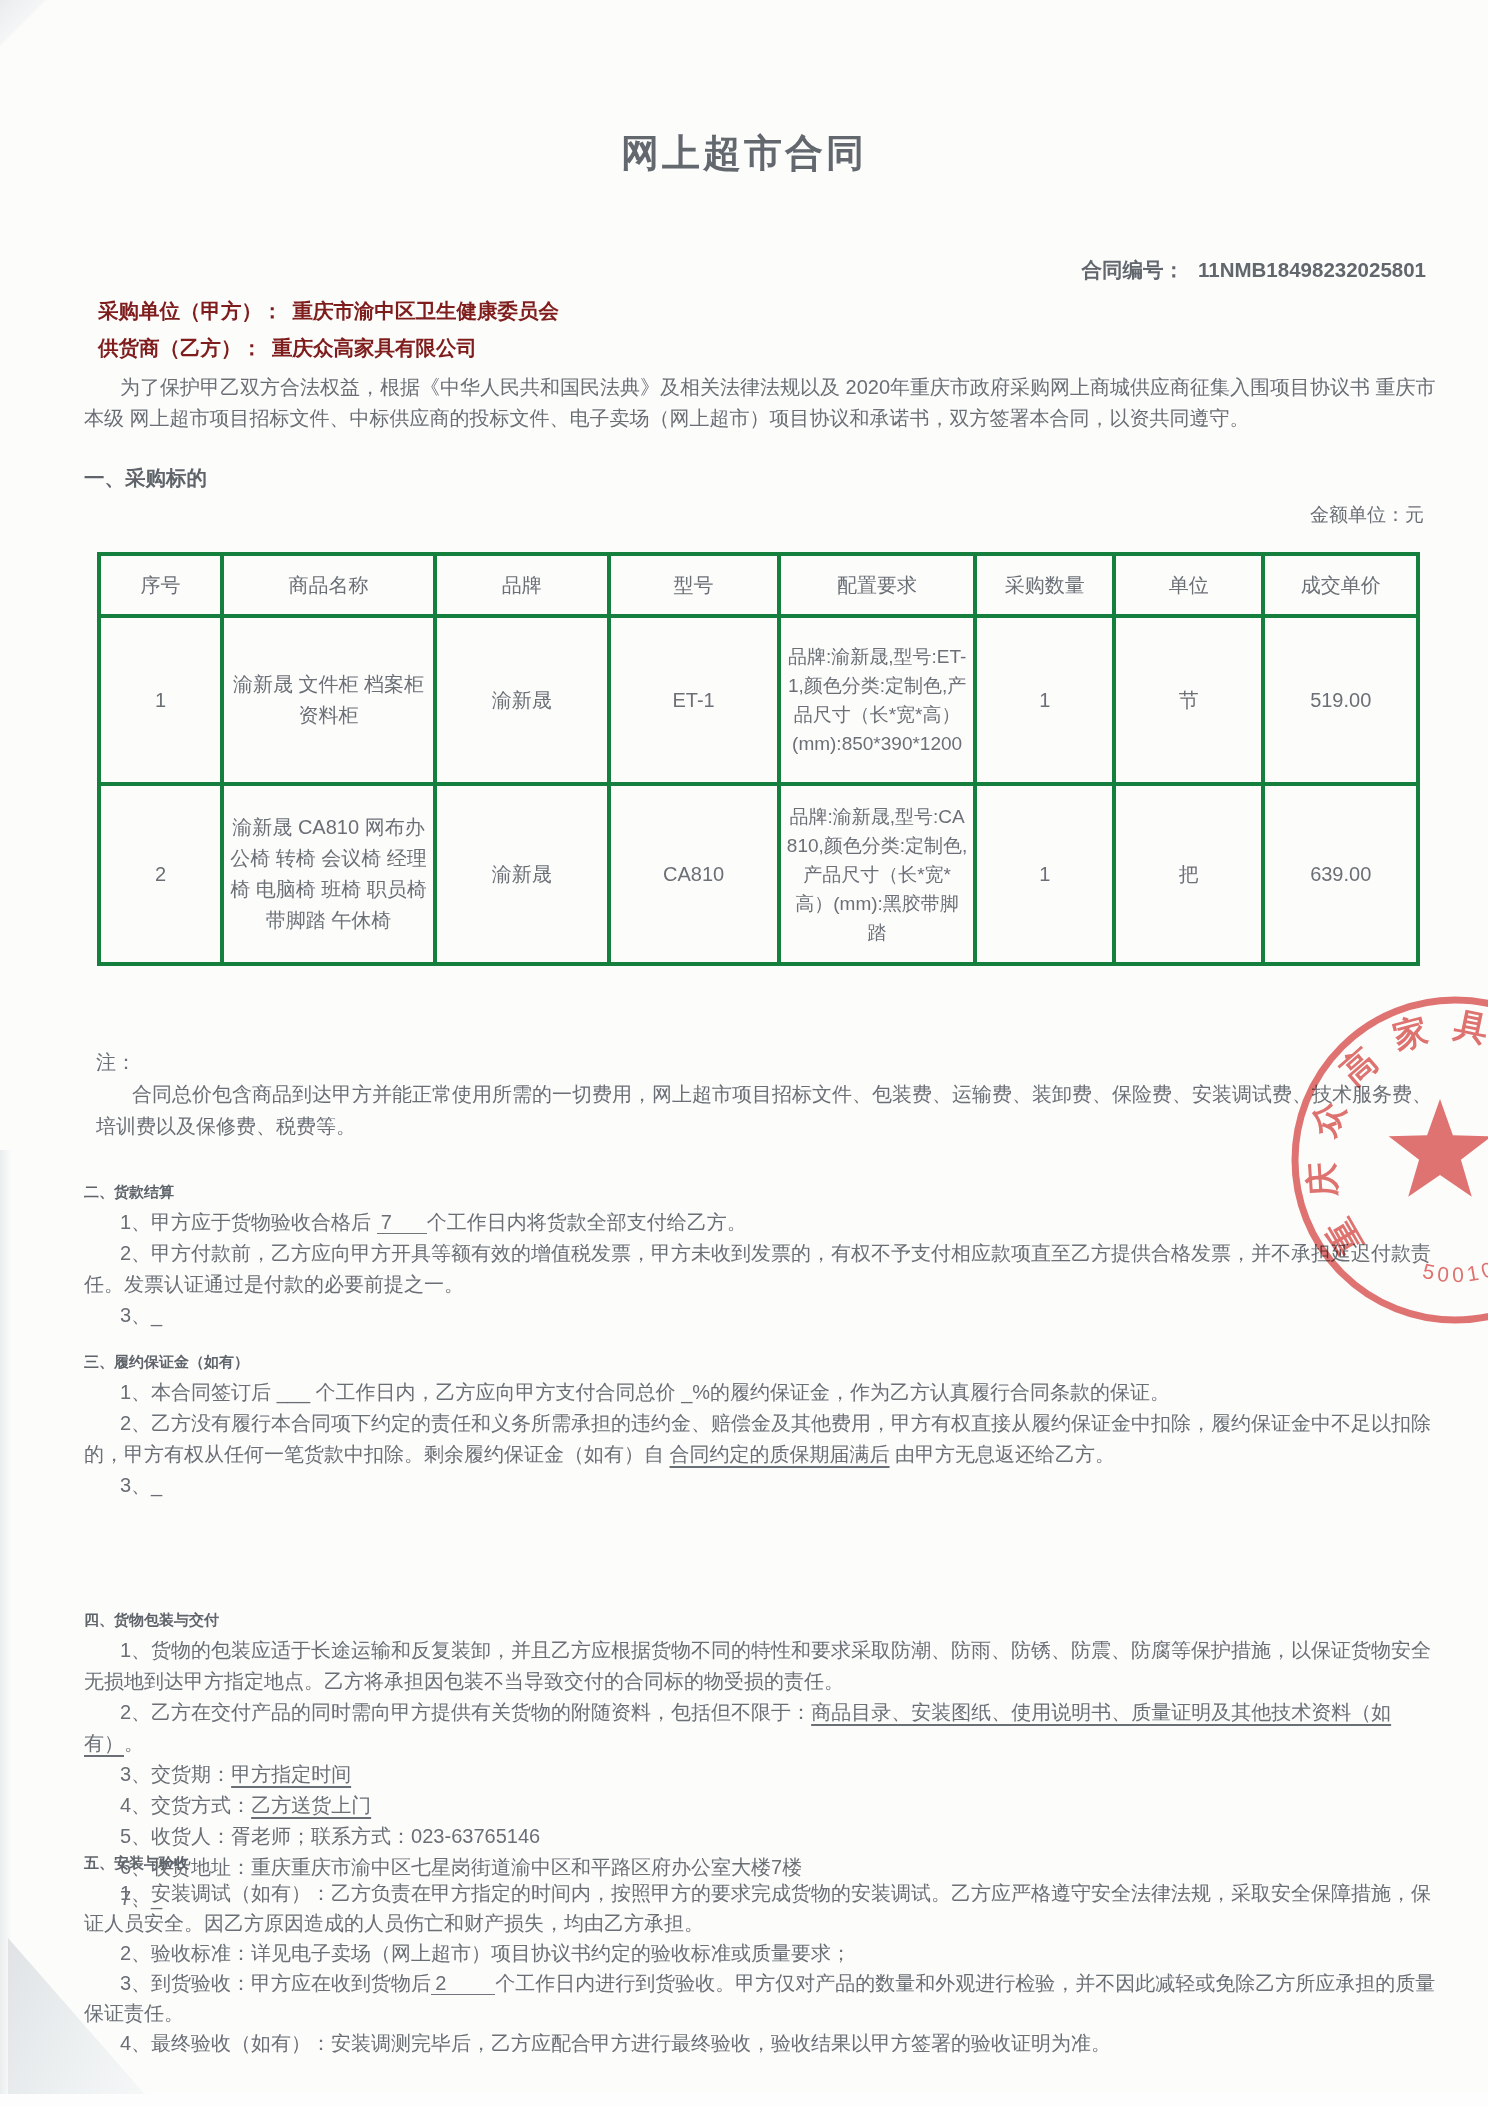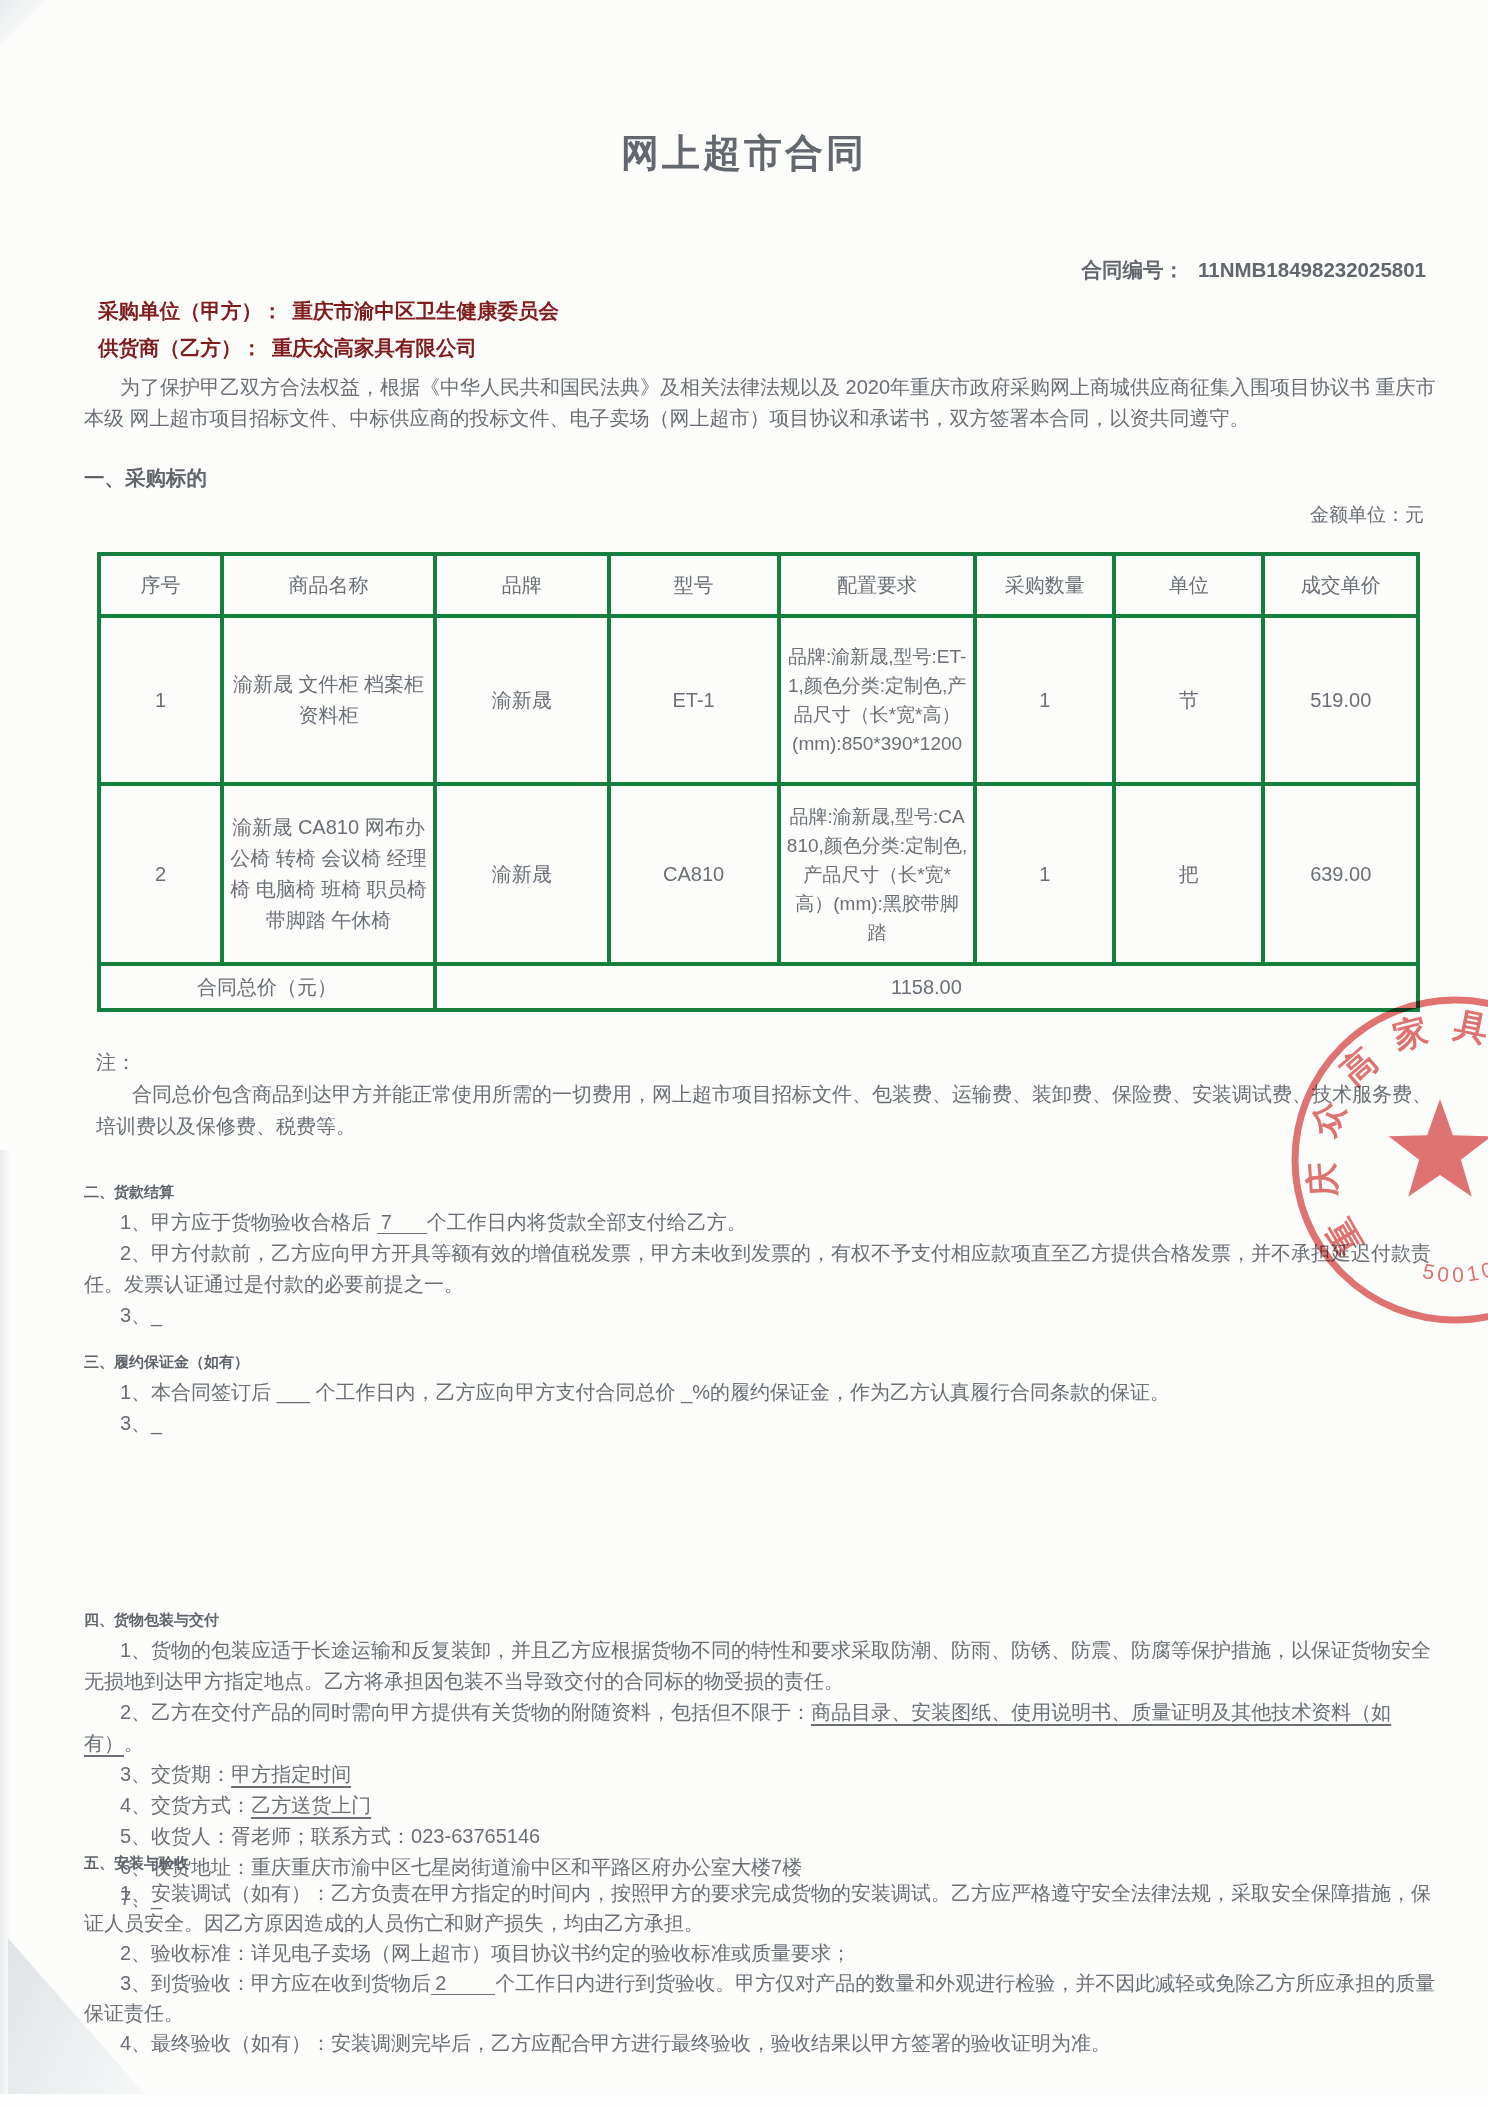--- a/index.html
+++ b/index.html
@@ -115,42 +115,39 @@
     <tr class="r2">
       <td>2</td>
       <td class="product">渝新晟 CA810 网布办公椅 转椅 会议椅 经理椅 电脑椅 班椅 职员椅 带脚踏 午休椅</td>
       <td>渝新晟</td>
       <td>CA810</td>
       <td class="config">品牌:渝新晟,型号:CA810,颜色分类:定制色,产品尺寸（长*宽*高）(mm):黑胶带脚踏</td>
       <td>1</td>
       <td>把</td>
       <td>639.00</td>
     </tr>
-    <tr class="trow">
-      <td colspan="2">合同总价（元）</td>
-      <td colspan="6">1158.00</td>
-    </tr>
   </tbody>
     </table>
 
   <div class="noteblk">
     <div>注：</div>
     <p>合同总价包含商品到达甲方并能正常使用所需的一切费用，网上超市项目招标文件、包装费、运输费、装卸费、保险费、安装调试费、技术服务费、培训费以及保修费、税费等。</p>
   </div>
 
   <section class="sec sec2">
     <div class="shead">二、货款结算</div>
     <p class="item"><span>1、甲方应于货物验收合格后 </span><span class="fill">7</span><span>个工作日内将货款全部支付给乙方。</span></p>
     <p class="item">2、甲方付款前，乙方应向甲方开具等额有效的增值税发票，甲方未收到发票的，有权不予支付相应款项直至乙方提供合格发票，并不承担延迟付款责任。发票认证通过是付款的必要前提之一。</p>
     <p class="item">3、_</p>
   </section>
 
   <section class="sec sec3">
     <div class="shead">三、履约保证金（如有）</div>
     <p class="item">1、本合同签订后 ___ 个工作日内，乙方应向甲方支付合同总价 _%的履约保证金，作为乙方认真履行合同条款的保证。</p>
+    <p class="item"><span>2、乙方没有履行本合同项下约定的责任和义务所需承担的违约金、赔偿金及其他费用，甲方有权直接从履约保证金中扣除，履约保证金中不足以扣除的，甲方有权从任何一笔货款中扣除。剩余履约保证金（如有）自 </span><span class="ul">合同约定的质保期届满后</span><span> 由甲方无息返还给乙方。</span></p>
     <p class="item">3、_</p>
   </section>
 
   <section class="sec sec4">
     <div class="shead">四、货物包装与交付</div>
     <p class="item">1、货物的包装应适于长途运输和反复装卸，并且乙方应根据货物不同的特性和要求采取防潮、防雨、防锈、防震、防腐等保护措施，以保证货物安全无损地到达甲方指定地点。乙方将承担因包装不当导致交付的合同标的物受损的责任。</p>
     <p class="item"><span>2、乙方在交付产品的同时需向甲方提供有关货物的附随资料，包括但不限于：</span><span class="ul">商品目录、安装图纸、使用说明书、质量证明及其他技术资料（如有）</span><span>。</span></p>
     <p class="item"><span>3、交货期：</span><span class="ul">甲方指定时间</span></p>
     <p class="item"><span>4、交货方式：</span><span class="ul">乙方送货上门</span></p>
     <p class="item">5、收货人：胥老师；联系方式：023-63765146</p>

